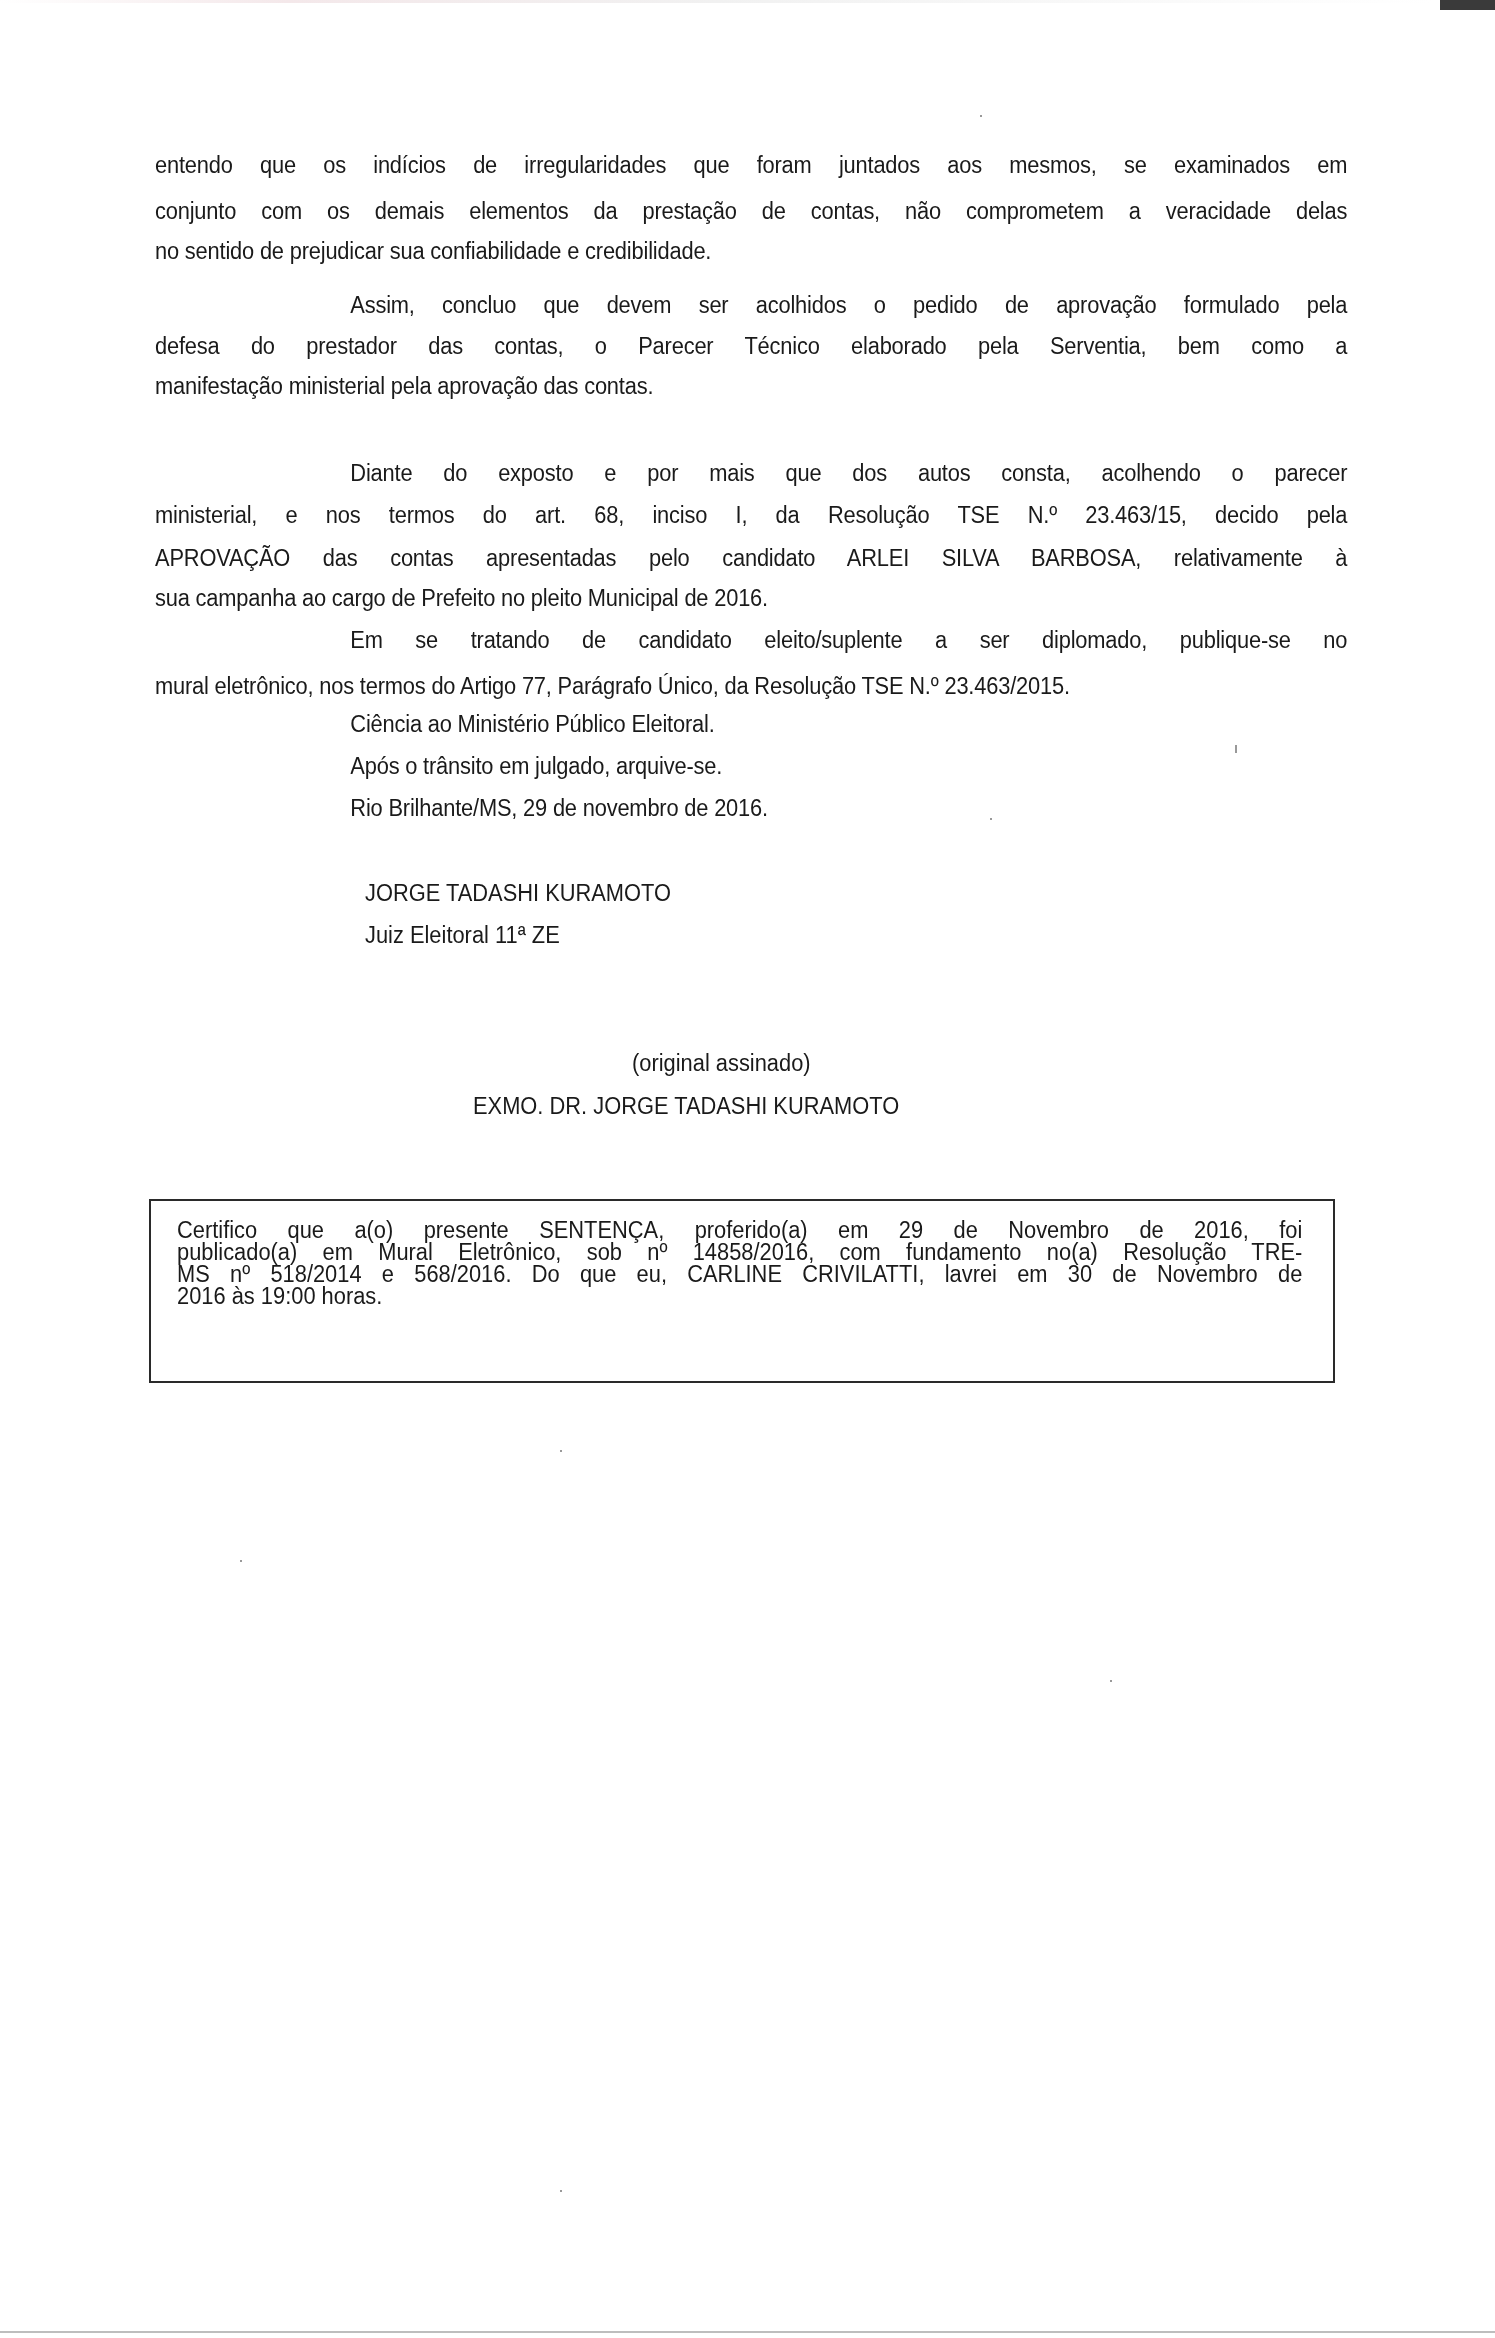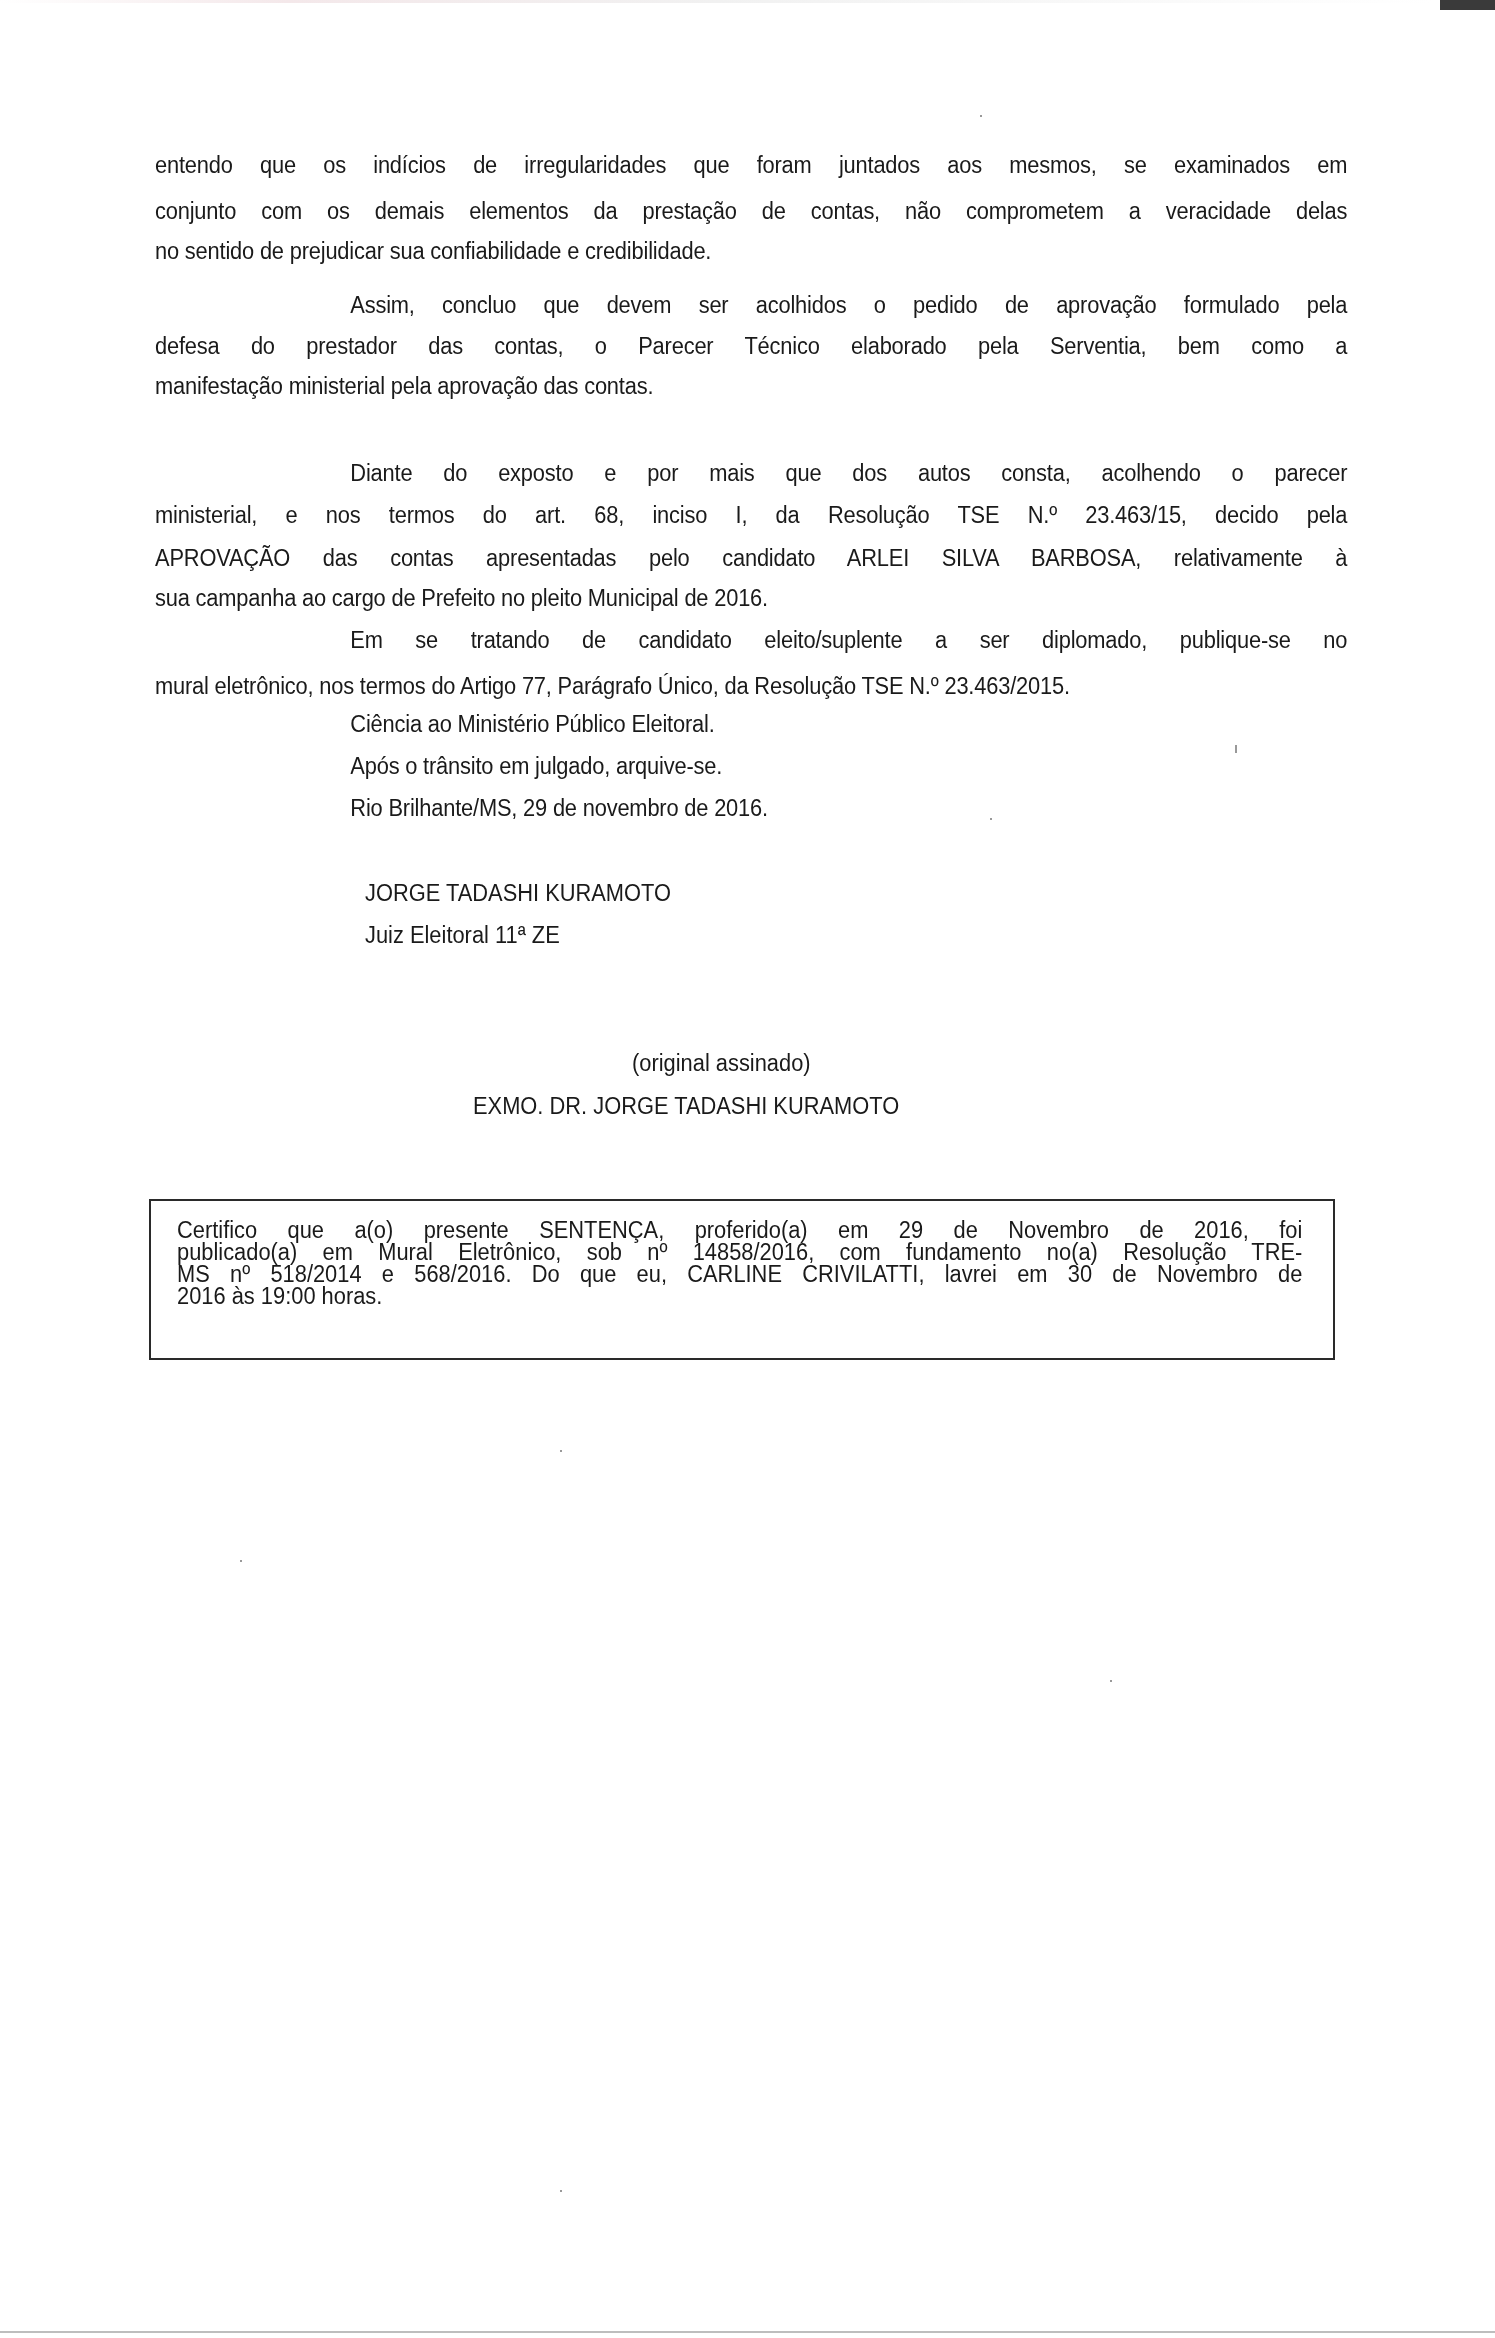--- a/index.html
+++ b/index.html
@@ -55,21 +55,21 @@
       font-size: 23.5px;
       transform: scaleX(0.93);
       transform-origin: left top;
       white-space: nowrap;
     }
     .cert-box {
       position: absolute;
       left: 149px;
       top: 1199px;
       width: 1186px;
-      height: 161px;
+      height: 184px;
       border: 2px solid #2a2a2a;
       box-sizing: border-box;
     }
     .cert-text {
       position: absolute;
       left: 26px;
       top: 18px;
       width: 1210px;
       font-size: 23.5px;
       line-height: 22px;

